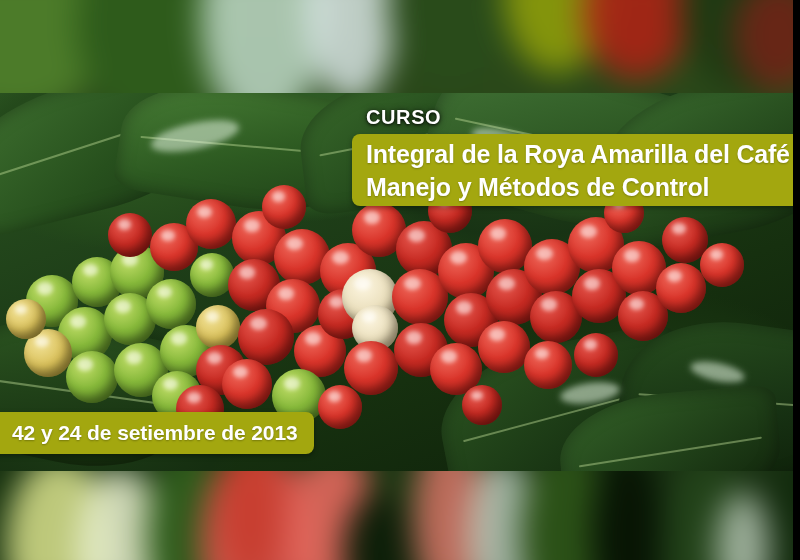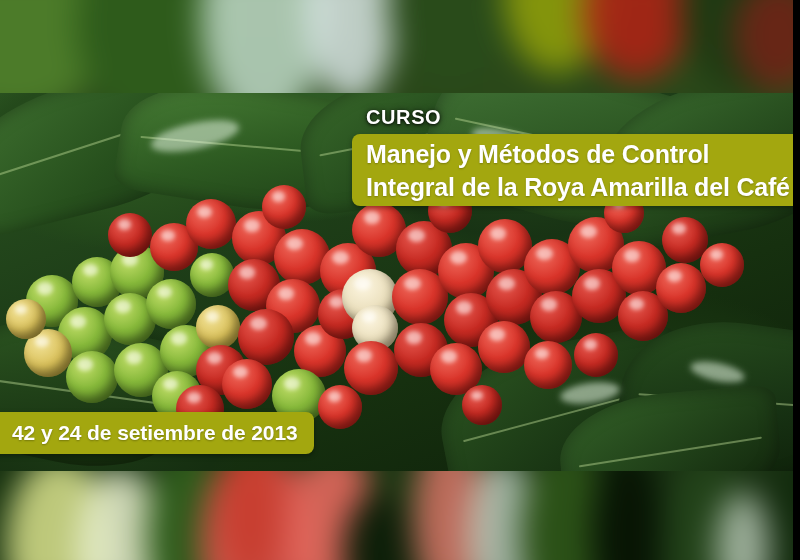--- a/index.html
+++ b/index.html
@@ -318,22 +318,22 @@
     <div class="berry red2" style="left:428px; top:96px;  width:44px; height:44px;"></div>
     <div class="berry red" style="left:318px; top:292px; width:44px; height:44px;"></div>
     <div class="berry red2" style="left:462px; top:292px; width:40px; height:40px;"></div>
     <div class="berry red" style="left:604px; top:100px; width:40px; height:40px;"></div>
   </div>
 
   <div class="kicker">CURSO</div>
 
   <div class="title-banner">
     <div class="title-lines">
+      <div class="title-line">Integral de la Roya Amarilla del Café</div>
       <div class="title-line">Manejo y Métodos de Control</div>
-      <div class="title-line">Integral de la Roya Amarilla del Café</div>
     </div>
   </div>
 
   <div class="date-banner">
     <span class="date-text">42 y 24 de setiembre de 2013</span>
   </div>
 
 </div>
 
 </body></html>

